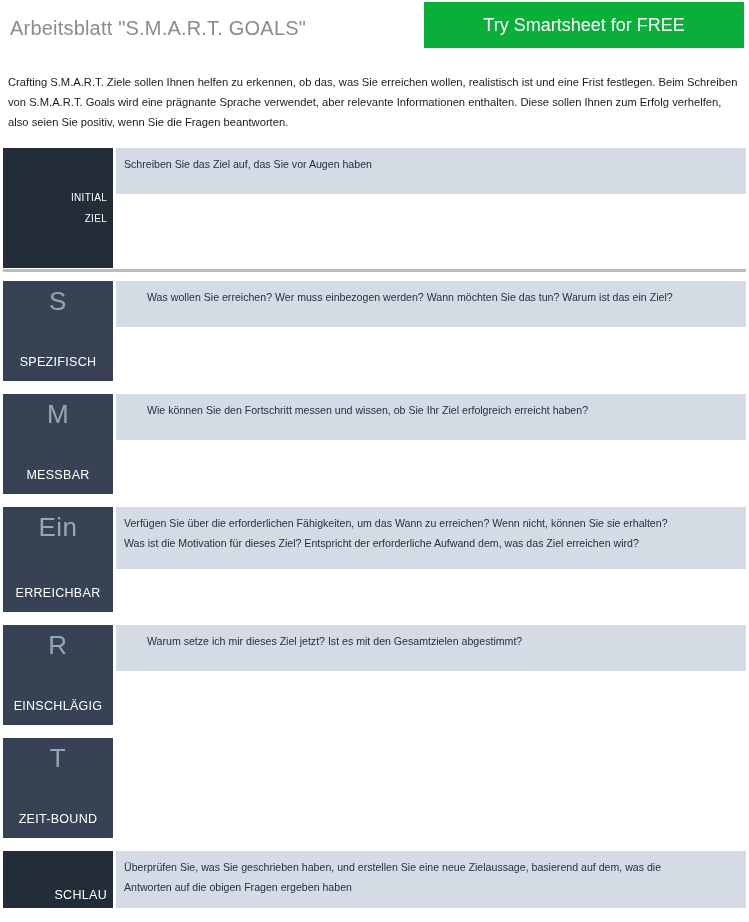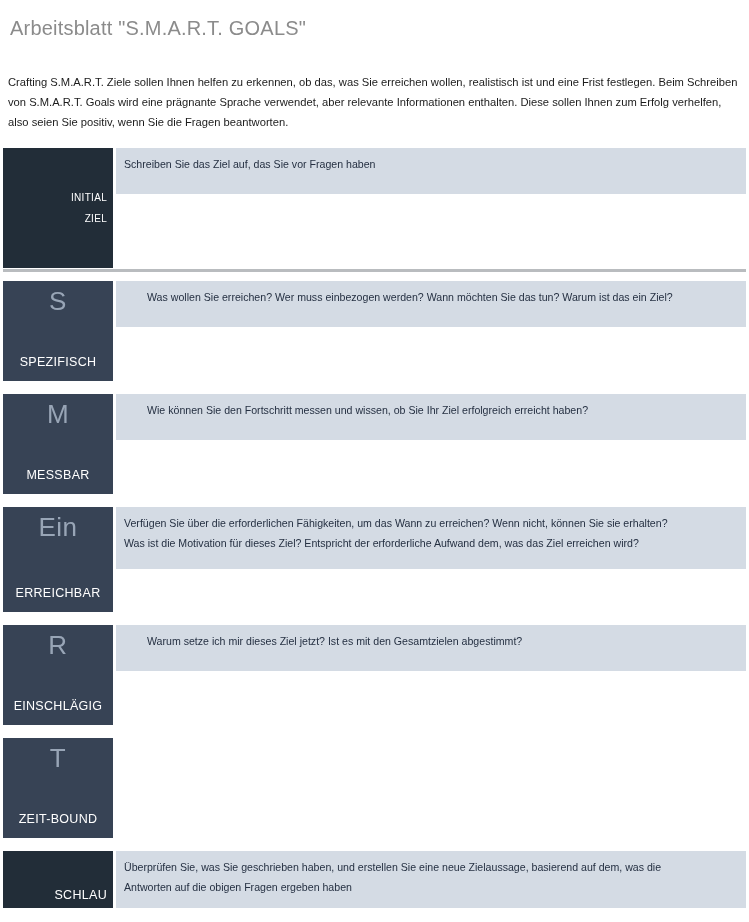--- a/index.html
+++ b/index.html
@@ -159,34 +159,35 @@
   .row-tall .question { height: 62px; }
   .row-schlau { height: 57px; }
   .row-schlau .question { height: 57px; }
   .row-schlau .label-cell { padding-bottom: 6px; }
 </style>
 </head>
 <body>
 
 <div class="header">
   <div class="page-title">Arbeitsblatt "S.M.A.R.T. GOALS"</div>
+  <button class="cta-button">Try Smartsheet for FREE</button>
 </div>
 
 <div class="intro">Crafting S.M.A.R.T. Ziele sollen Ihnen helfen zu erkennen, ob das, was Sie erreichen wollen, realistisch ist und eine Frist festlegen. Beim Schreiben von S.M.A.R.T. Goals wird eine prägnante Sprache verwendet, aber relevante Informationen enthalten. Diese sollen Ihnen zum Erfolg verhelfen, also seien Sie positiv, wenn Sie die Fragen beantworten.</div>
 
 <div class="worksheet">
 
   <div class="row row-initial has-shadow">
     <div class="label-cell dark stacked">
       <div class="word">INITIAL</div>
       <div class="word">ZIEL</div>
     </div>
     <div class="content-cell">
       <div class="question">
-        <p>Schreiben Sie das Ziel auf, das Sie vor Fragen haben</p>
+        <p>Schreiben Sie das Ziel auf, das Sie vor Augen haben</p>
       </div>
       <div class="answer"></div>
     </div>
   </div>
 
   <div class="row row-smart">
     <div class="label-cell">
       <div class="big-letter">S</div>
       <div class="word">SPEZIFISCH</div>
     </div>

